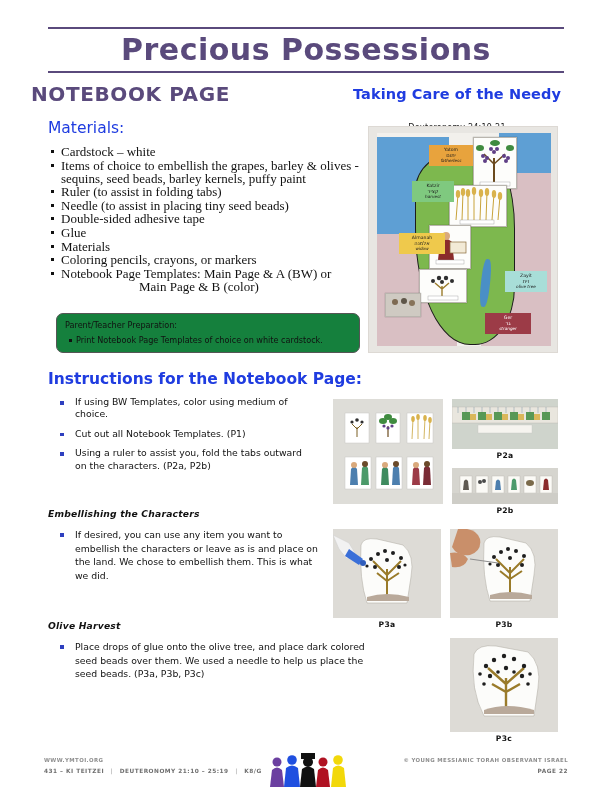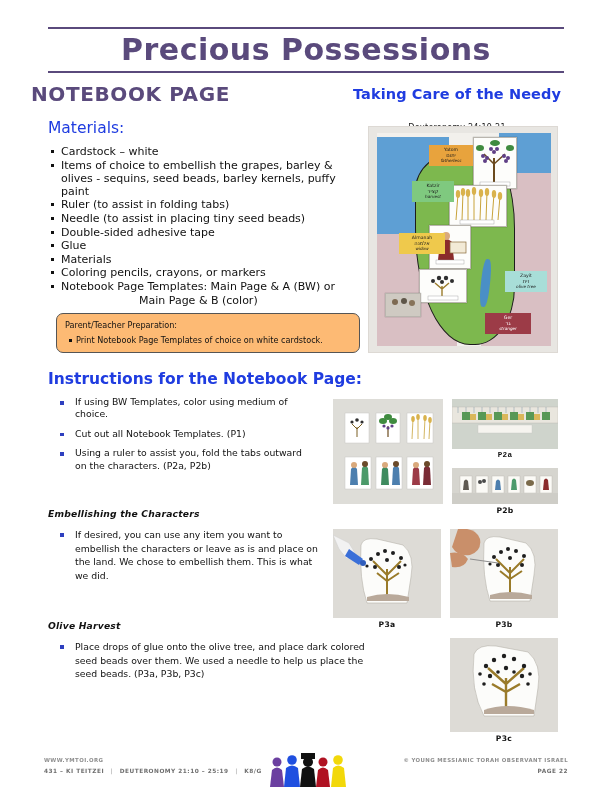--- a/index.html
+++ b/index.html
@@ -92,24 +92,25 @@
     left: 50px;
     top: 145px;
     width: 310px;
     margin: 0;
     padding: 0;
     list-style: none;
   }
   .materials-list li {
     position: relative;
     padding-left: 11px;
-    font-size: 11px;
+    font-size: 13px;
     line-height: 13.1px;
     color: #111111;
     margin-bottom: 0.5px;
+    font-family: Liberation Serif, serif;
   }
   .materials-list li::before {
     content: "";
     position: absolute;
     left: 1px;
     top: 5px;
     width: 3px;
     height: 3px;
     background: #111111;
   }
@@ -122,21 +123,21 @@
   
   .prep-box {
     position: absolute;
     left: 56px;
     top: 313px;
     width: 304px;
     height: 40px;
     border: 1px solid #555555;
     border-radius: 7px;
     box-sizing: border-box;
-    background: #fdba74;
+    background: #15803d;
   }
   .prep-title {
     position: absolute;
     left: 8px;
     top: 6px;
     font-size: 8.1px;
     color: #111111;
   }
   .prep-item {
     position: absolute;
@@ -313,21 +314,21 @@
 
   
   .p1-photo { left: 333px; top: 399px; width: 110px; height: 105px; background: #deddd8; }
   .p2a-photo { left: 452px; top: 399px; width: 106px; height: 50px; background: #cfd4cc; }
   .p2b-photo { left: 452px; top: 468px; width: 106px; height: 36px; background: #d6d5cf; }
   .p3a-photo { left: 333px; top: 529px; width: 108px; height: 89px; background: #dddbd6; }
   .p3b-photo { left: 450px; top: 529px; width: 108px; height: 89px; background: #dddbd6; }
   .p3c-photo { left: 450px; top: 638px; width: 108px; height: 94px; background: #dddbd6; }
 
   .cap-p1   { left: 333px; top: 536px; width: 110px; }
-  .cap-p2a  { left: 452px; top: 451px; width: 106px; font-family: Liberation Mono, monospace; }
+  .cap-p2a  { left: 452px; top: 451px; width: 106px; }
   .cap-p2b  { left: 452px; top: 506px; width: 106px; }
   .cap-p3a  { left: 333px; top: 620px; width: 108px; }
   .cap-p3b  { left: 450px; top: 620px; width: 108px; }
   .cap-p3c  { left: 450px; top: 734px; width: 108px; }
 
   .tree-svg, .people-svg, .ruler-svg { display:block; width:100%; height:100%; }
   .footer-left-top {
     position: absolute;
     left: 44px;
     top: 757px;

